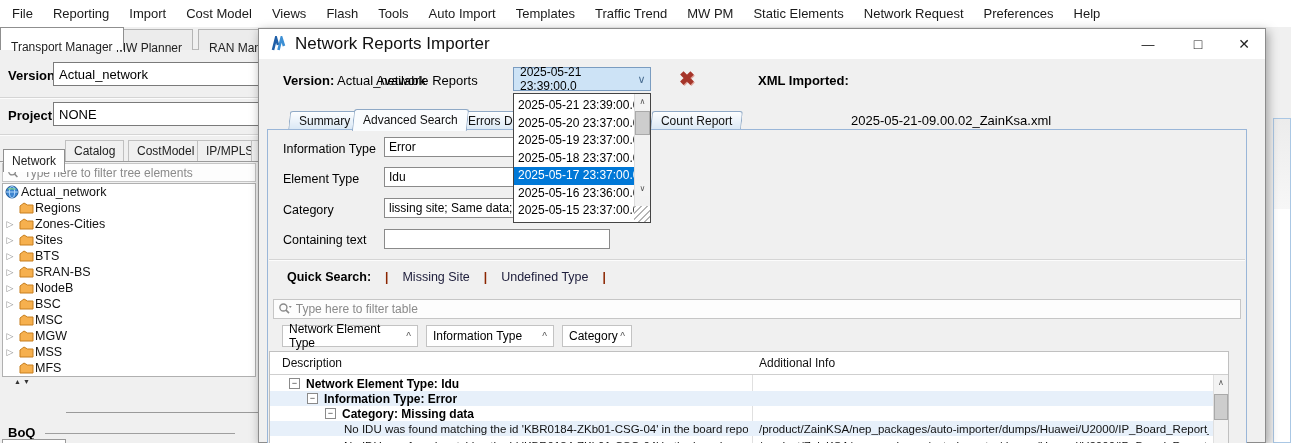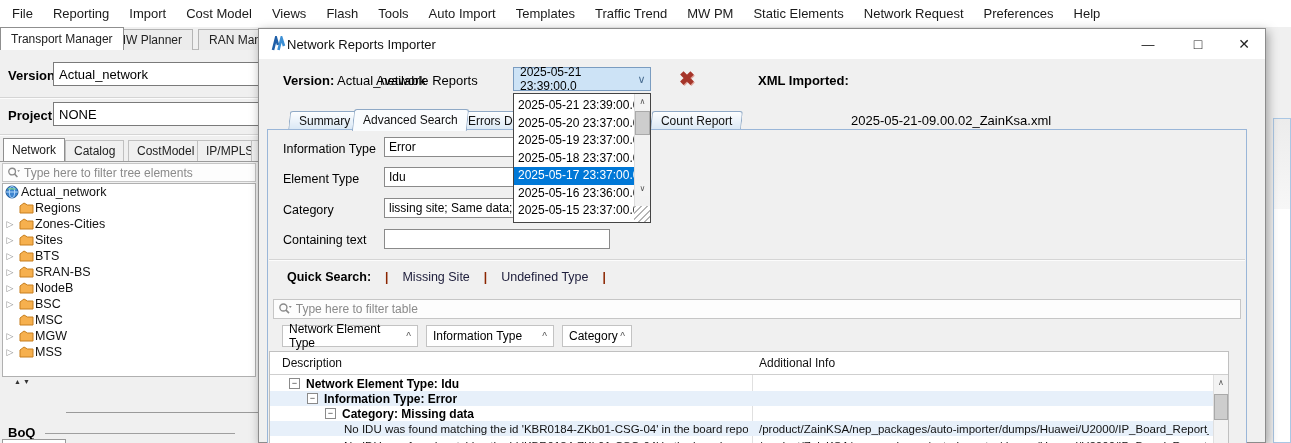--- a/index.html
+++ b/index.html
@@ -9,47 +9,47 @@
   .abs { position:absolute; }
 
   
   .menubar { position:absolute; left:0; top:0; width:1291px; height:27px; background:#ffffff;
              display:flex; align-items:center; padding-left:2px; }
   .mi { padding:0 10px; font-size:13px; color:#1a1a1a; white-space:nowrap; cursor:default; }
 
   
   .maintabs { position:absolute; left:0; top:27px; width:1291px; height:23px; background:#f0f0f0;
               border-bottom:1px solid #b9b9b9; }
-  .maintab { position:absolute; top:2px; height:21px; line-height:20px; padding:0 10px; font-size:12px;
+  .maintab { position:absolute; top:2px; height:21px; line-height:20px; padding:8px 10px; font-size:12px;
              background:#ececec; border:1px solid #b5b5b5; border-bottom:none; color:#222; white-space:nowrap; }
   .maintab.active { background:#ffffff; border-color:#8f8f8f; top:0; height:23px; line-height:22px; z-index:2; }
 
   
   .lbl-bold { font-weight:bold; font-size:13px; color:#000; }
   .txtbox { background:#fff; border:1px solid #7a7a7a; font-family:"Liberation Sans",sans-serif;
             font-size:13px; padding:0 5px; color:#000; outline:none; }
   .groove { border-top:1px solid #d5d5d5; border-bottom:1px solid #fcfcfc; height:2px; }
   .subtab { position:absolute; top:2px; height:21px; line-height:20px; padding:0 8px; font-size:12px;
             color:#222; background:#f0f0f0; border:1px solid #c0c0c0; border-bottom:none; white-space:nowrap; }
-  .subtab.active { background:#fff; border-color:#8f8f8f; top:0; height:23px; line-height:22px; z-index:2; }
+  .subtab.active { background:#fff; border-color:#8f8f8f; top:11px; height:23px; line-height:22px; z-index:2; }
   .filterbox { background:#fdfdfd; border:1px solid #c6c6c6; display:flex; align-items:center; gap:4px; padding:0 4px; }
   .filterbox input { border:none; outline:none; background:transparent; font-family:"Liberation Sans",sans-serif;
                      font-size:12px; width:100%; color:#333; }
   .filterbox input::placeholder { color:#8a8a8a; }
   .treebox { background:#fff; border:1px solid #b0b0b0; overflow:hidden; }
   .trow { height:16px; display:flex; align-items:center; font-size:12.5px; white-space:nowrap; cursor:default; }
   .expander { width:14px; text-align:center; color:#8f8f8f; font-size:9px; line-height:16px; flex:0 0 14px; }
   .tico { flex:0 0 18px; display:flex; justify-content:center; }
 
   
   .dialog { position:absolute; left:258px; top:28px; width:1008px; height:415px; background:#f0f0f0;
             border:1px solid #8c8c8c; box-shadow:2px 3px 10px rgba(0,0,0,.35); z-index:10; }
   .titlebar { position:absolute; left:0; top:0; width:100%; height:30px; background:#ffffff;
               display:flex; align-items:center; }
-  .title-text { font-size:13px; color:#111; }
+  .title-text { font-size:17px; color:#111; margin-left:8px; }
   .winbtn { position:absolute; top:0; width:46px; height:30px; display:flex; align-items:center;
             justify-content:center; font-size:13px; color:#222; cursor:default; }
   .dhead-lbl { font-weight:bold; font-size:13px; color:#000; }
   .dhead-val { font-size:13px; color:#000; }
   .combo { position:absolute; background:#cde3f6; border:1px solid #7a9cc0; height:24px; display:flex;
            align-items:center; font-size:12px; color:#000; padding-left:6px; cursor:default; }
   .combo .chev { margin-left:auto; width:18px; text-align:center; color:#4a6e92; font-size:11px; }
   .redx { font-size:19px; font-weight:bold; color:#a5352a; text-shadow:1px 1px 0 #e0a49b; cursor:pointer; line-height:1; }
 
   
@@ -267,20 +267,28 @@
       </div>
       <div class="trow">
         <span class="expander">▷</span>
         <span class="tico">
             <svg width="15" height="12" viewBox="0 0 15 12">
               <path d="M1 4 L5 1 L8.5 3 L14 3 L14 11 L1 11 Z" fill="#f6b04e" stroke="#c77f1e"></path>
             </svg>
           </span>
         <span>MSS</span>
       </div>
+      <div class="trow" style="padding-left:14px;">
+        <span class="tico">
+            <svg width="15" height="12" viewBox="0 0 15 12">
+              <path d="M1 4 L5 1 L8.5 3 L14 3 L14 11 L1 11 Z" fill="#f6b04e" stroke="#c77f1e"></path>
+            </svg>
+          </span>
+        <span>MFS</span>
+      </div>
     </div>
 
     <span class="abs" style="left:14px; top:328px; font-size:7px; letter-spacing:2px; color:#333;">▲▼</span>
 
     <div class="boqtab">
       
       
     </div>
     <div class="abs" style="left:66px; top:362px; width:192px; height:1px; background:#9a9a9a;"></div>
 

